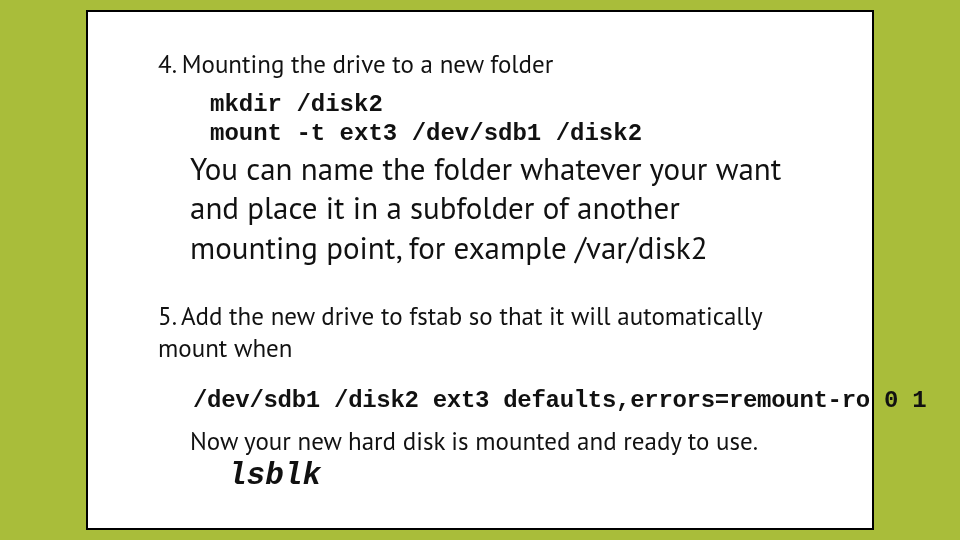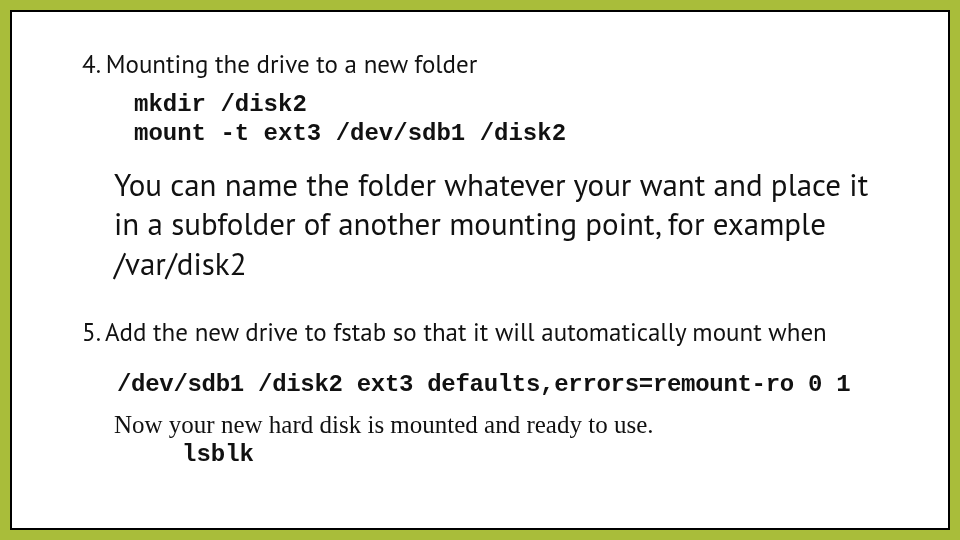--- a/index.html
+++ b/index.html
@@ -12,21 +12,21 @@
     height: 540px;
     overflow: hidden;
   }
   body {
     background: #a9bd3a;
     display: flex;
     align-items: center;
     justify-content: center;
   }
   .frame {
-    width: 940px;
+    width: 788px;
     height: 520px;
     background: #ffffff;
     border: 2px solid #000000;
     padding: 36px 58px 30px 70px;
     font-family: "PT Sans", "Segoe UI", Arial, sans-serif;
     color: #111;
     line-height: 1.28;
   }
   .item-4-heading {
     font-size: 25px;
@@ -34,40 +34,40 @@
     margin-left: 0px;
     margin-bottom: 10px;
   }
   .code-block {
     font-family: "Courier New", Courier, monospace;
     font-size: 24px;
     font-weight: bold;
     margin-left: 52px;
     white-space: pre;
     line-height: 1.22;
-    margin-bottom: 16px;
     letter-spacing: 0.0px;
   }
   .code-block-2 {
     font-family: "Courier New", Courier, monospace;
     font-size: 24px;
     font-weight: bold;
     margin-left: 35px;
     white-space: pre;
     line-height: 1.22;
     margin-bottom: 10px;
     letter-spacing: -0.3px;
   }
   .code-block-3 {
     font-family: "Courier New", Courier, monospace;
-    font-size: 24px;
+    font-size: 31px;
     font-weight: bold;
-    margin-left: 100px;
+    margin-left: 70px;
     white-space: pre;
     line-height: 1.2;
+    font-style: italic;
   }
   .para-1 {
     font-size: 31px;
     margin-left: 32px;
     margin-bottom: 32px;
   }
   .item-5 {
     font-size: 25px;
     margin-left: 0px;
     margin-bottom: 22px;
@@ -76,21 +76,20 @@
     display: block;
     margin-left: 26px;
   }
   .item-5 .first {
     display: block;
   }
   .para-2 {
     font-size: 25px;
     margin-left: 32px;
     margin-top: 2px;
-    font-family: Liberation Serif, serif;
   }
   .item-6 {
     font-size: 25px;
     margin-left: 0px;
   }
 </style>
 </head>
 <body>
 
 <div class="frame">

